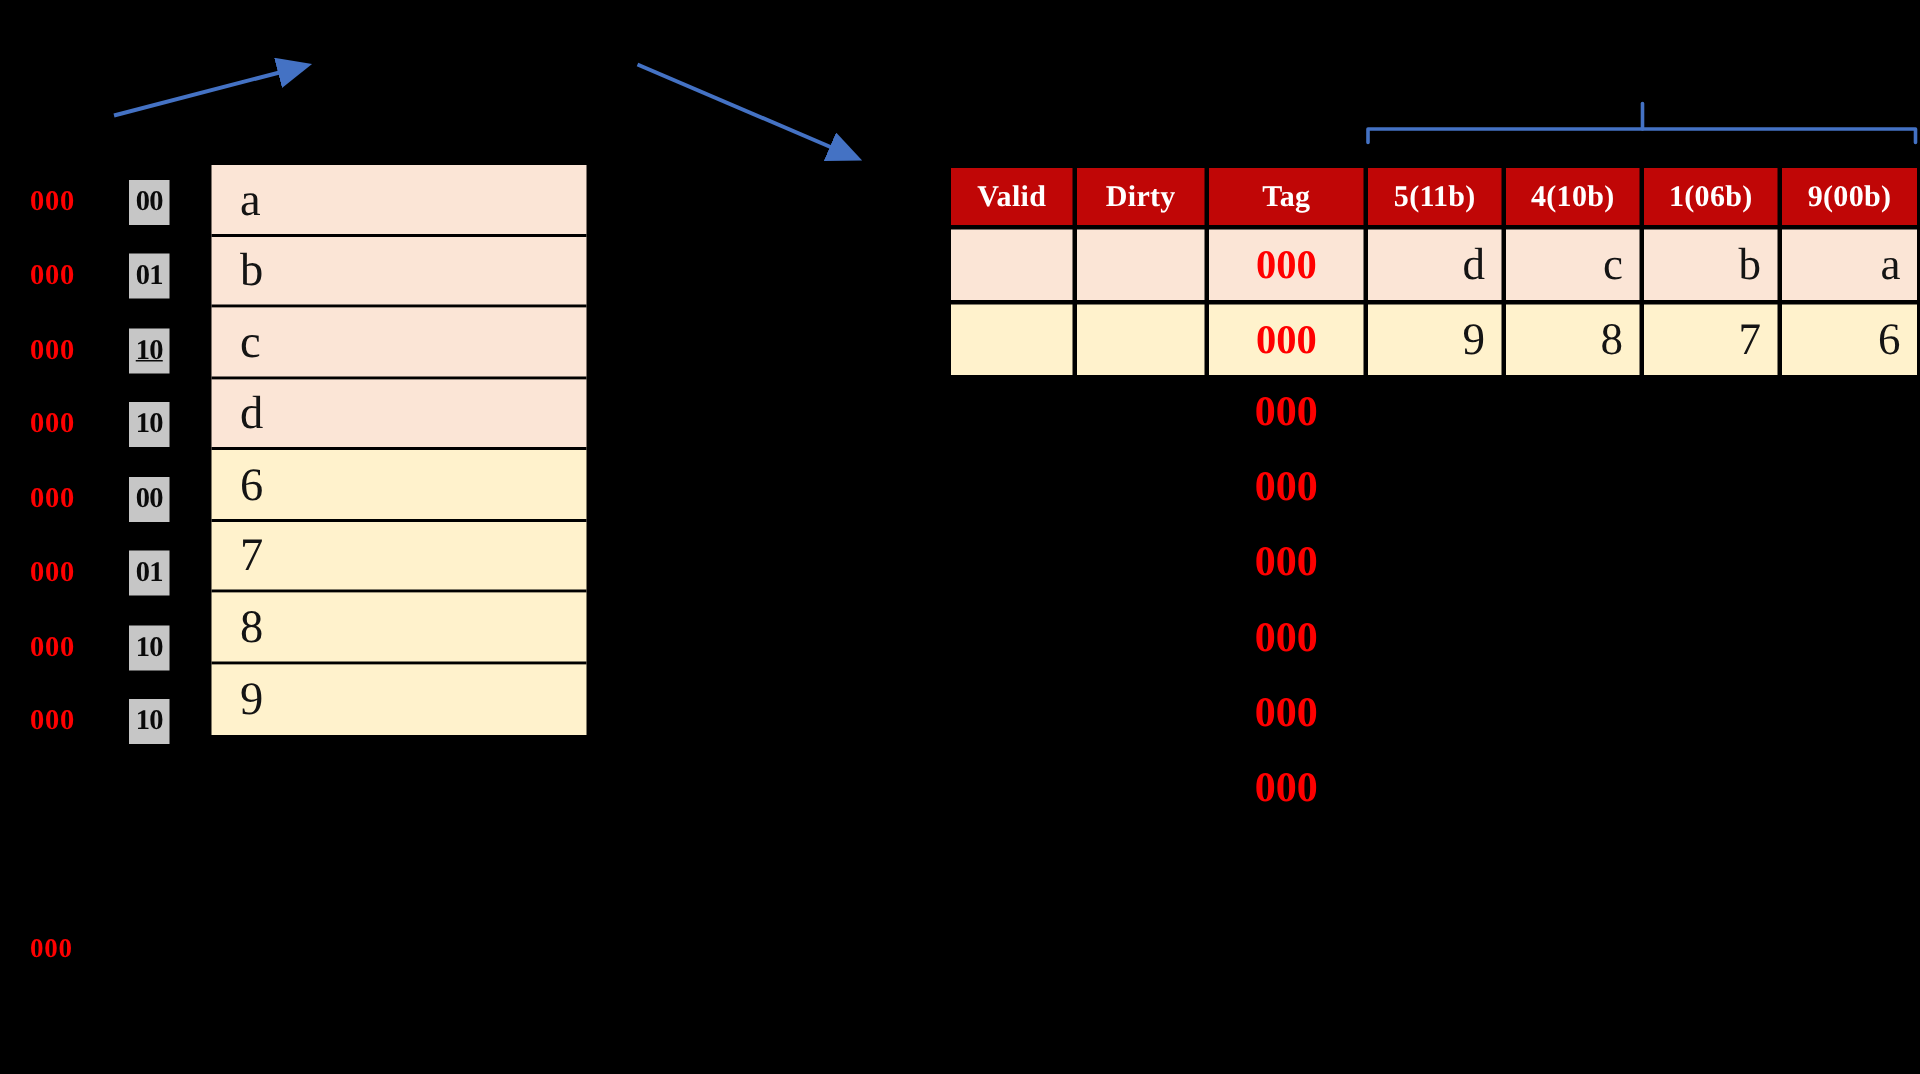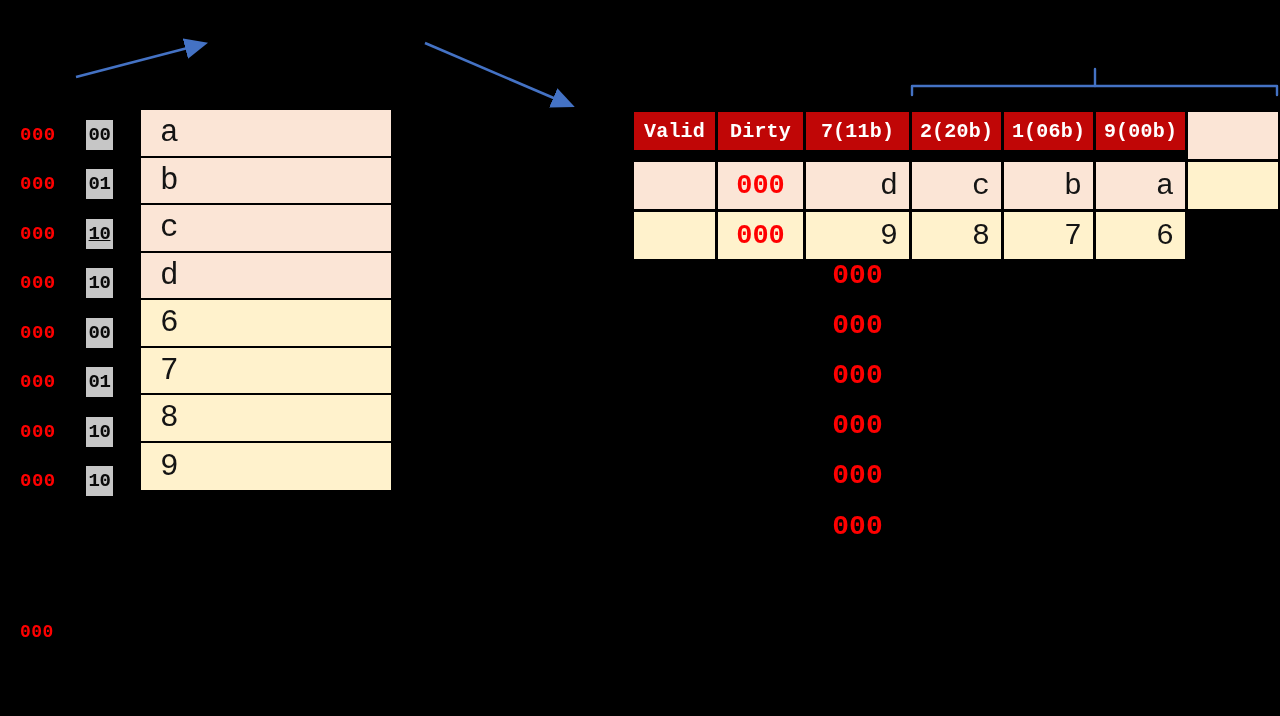--- a/index.html
+++ b/index.html
@@ -1,17 +1,17 @@
 <!DOCTYPE html>
 <html><head>
 <meta charset="utf-8">
 <style>
   html,body{margin:0;padding:0;background:#000;}
   .canvas{position:relative;width:1280px;height:716px;background:#000;overflow:hidden;
-          font-family:Liberation Mono, monospace;}
+          font-family:Liberation Serif, serif;}
   svg{position:absolute;}
 
   
   .stack{position:absolute;display:flex;flex-direction:column;}
   .stack .slot{height:49.5px;display:flex;align-items:center;}
   #mem-tags{left:20px;top:110px;width:36px;}
   .mem-tag{color:#FF0000;font-weight:bold;font-size:19px;letter-spacing:0.5px;}
   #mem-offsets{left:86px;top:110px;width:30px;}
   .offset-box{width:27px;height:30px;background:#C6C6C6;display:flex;align-items:center;
               justify-content:center;color:#0A0A0A;font-weight:bold;font-size:19px;letter-spacing:-0.5px;}
@@ -144,22 +144,23 @@
       <div class="mem-cell pink">d</div>
       <div class="mem-cell yellow">6</div>
       <div class="mem-cell yellow">7</div>
       <div class="mem-cell yellow">8</div>
       <div class="mem-cell yellow" style="border-bottom: none;">9</div>
     </div>
 
   <div id="cache-table">
       <div class="hdr">Valid</div>
       <div class="hdr">Dirty</div>
-      <div class="hdr">7(11b)</div>
-      <div class="hdr">2(20b)</div>
+      <div class="hdr">Tag</div>
+      <div class="hdr">5(11b)</div>
+      <div class="hdr">4(10b)</div>
       <div class="hdr">1(06b)</div>
       <div class="hdr">9(00b)</div>
       <div class="ccell pink "></div>
       <div class="ccell pink "></div>
       <div class="ccell pink tag">000</div>
       <div class="ccell pink val">d</div>
       <div class="ccell pink val">c</div>
       <div class="ccell pink val">b</div>
       <div class="ccell pink val">a</div>
       <div class="ccell yellow "></div>

